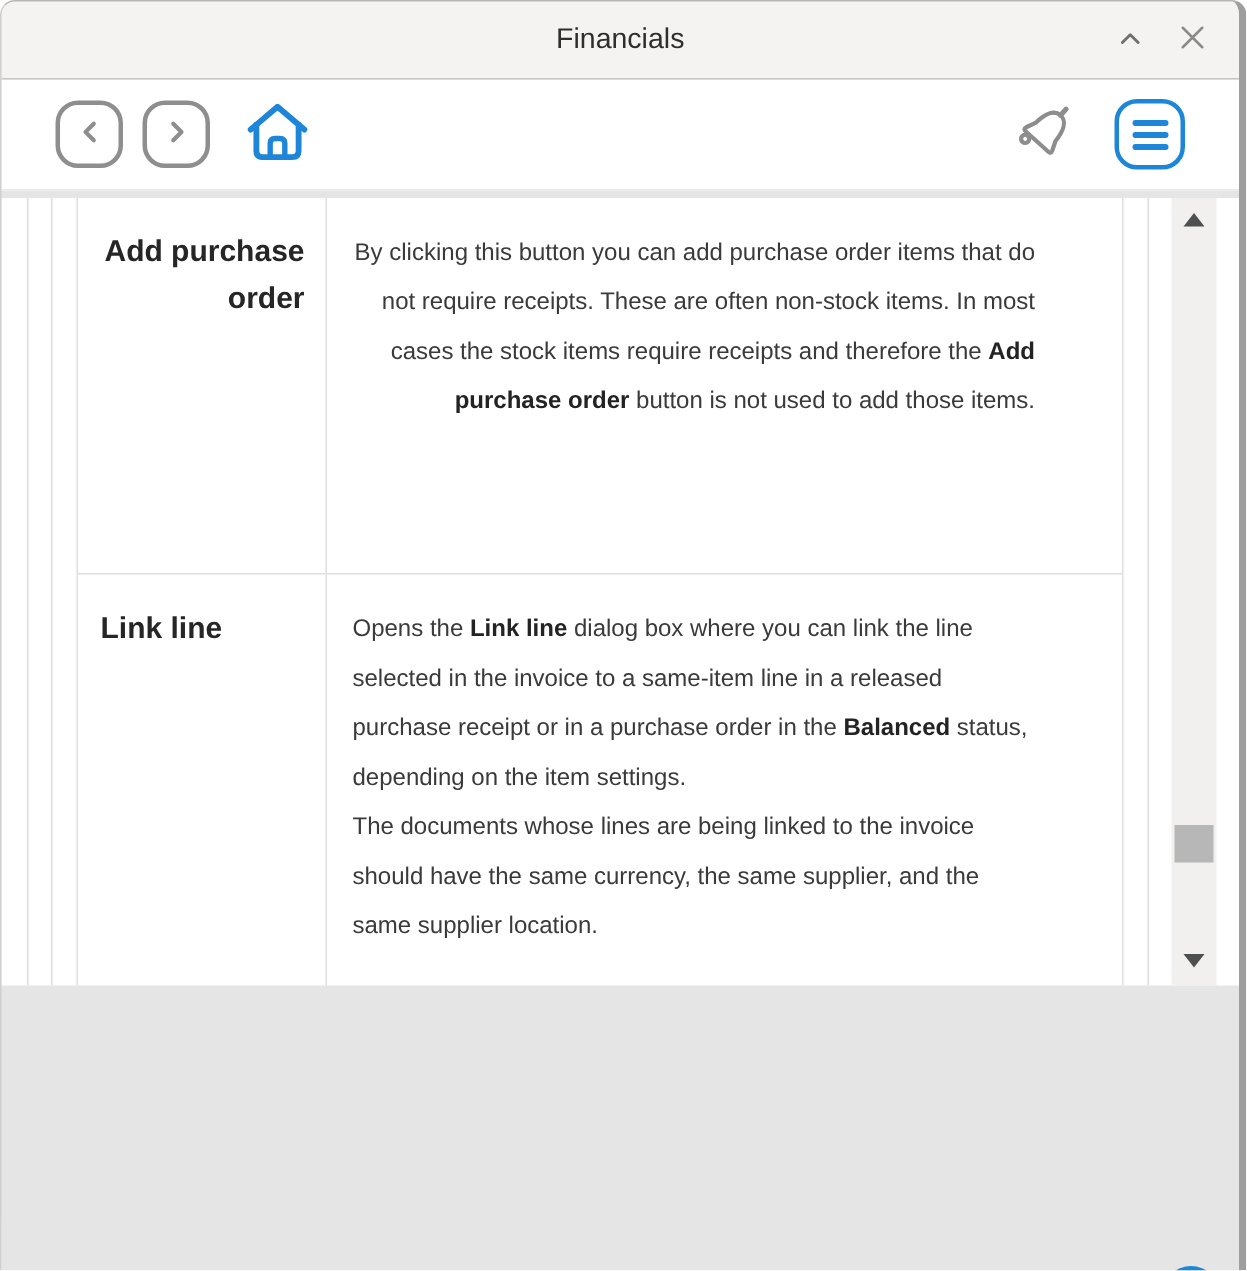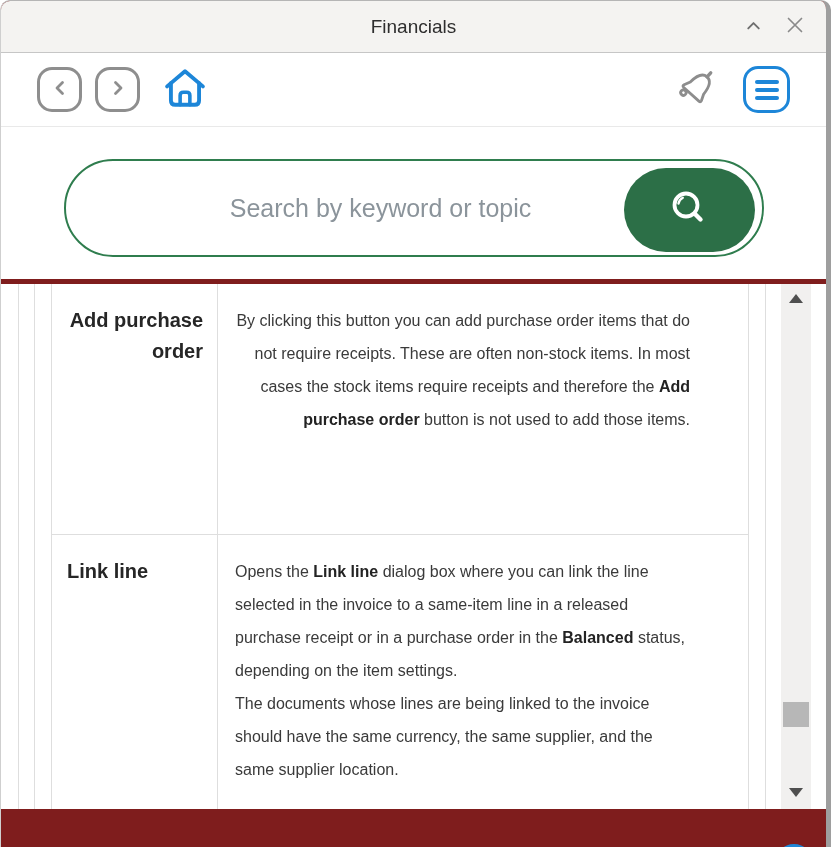--- a/index.html
+++ b/index.html
@@ -1,20 +1,20 @@
 <!DOCTYPE html>
 <html><head>
 <meta charset="utf-8">
 <style>
   html,body { margin:0; padding:0; background:#ffffff; }
   * { box-sizing:border-box; }
   .window {
     position:relative; width:831px; height:847px;
     font-family:"Liberation Sans", sans-serif;
-    background:#7f1d1d;
+    background:#e5e5e5;
     border-top:1px solid #b5b5b5;
     border-left:1px solid #cfcfcf;
     border-right:5px solid #9e9e9e;
     border-radius:10px 10px 0 0;
     overflow:hidden;
   }
   
   .titlebar {
     position:relative; height:52px; background:#f4f3f1;
     border-bottom:1px solid #c6c6c6;
@@ -155,34 +155,20 @@
         </span>
       </button>
       <button class="menu-btn">
         <span style="display:contents">
           <span class="menu-bar"></span><span class="menu-bar"></span><span class="menu-bar"></span>
         </span>
       </button>
     </div>
   </div>
 
-  <div class="search-section">
-    <div class="search-pill">
-      <input class="search-input" type="text" placeholder="Search by keyword or topic" style="">
-      <button class="search-btn">
-        <span>
-          <svg width="44" height="44" viewBox="0 0 44 44" fill="none">
-            <circle cx="19" cy="18" r="11.5" stroke="#ffffff" stroke-width="3.8"></circle>
-            <path d="M27.5 26.5 L33.5 32.5" stroke="#ffffff" stroke-width="4.4" stroke-linecap="round"></path>
-            <path d="M11.5 16.5 A 8 8 0 0 1 15.8 10.8" stroke="#ffffff" stroke-width="2.4" stroke-linecap="round"></path>
-          </svg>
-        </span>
-      </button>
-    </div>
-  </div>
 
   <div class="content-area">
     <div class="vline v1"></div>
     <div class="vline v2"></div>
     <div class="vline v3"></div>
 
     <div class="doc-table">
         <div class="doc-row first">
           <div class="cell-term">Add purchase order</div>
           <div class="cell-desc"><span>By clicking this button you can add purchase order items that do not require receipts. These are often non-stock items. In most cases the stock items require receipts and therefore the </span><b>Add purchase order</b><span> button is not used to add those items.</span></div>

